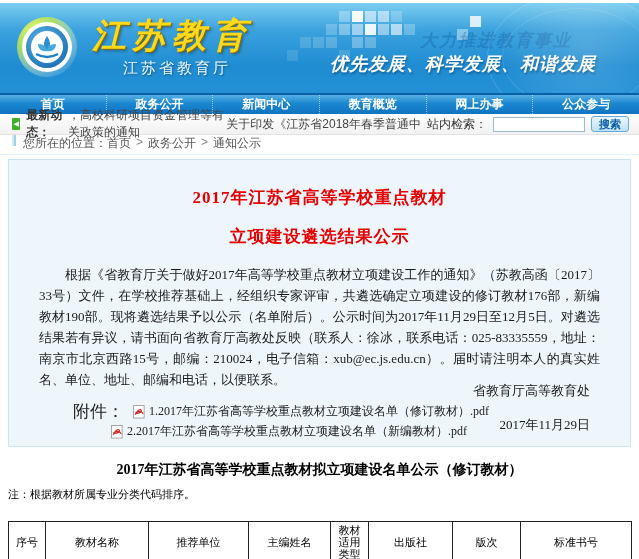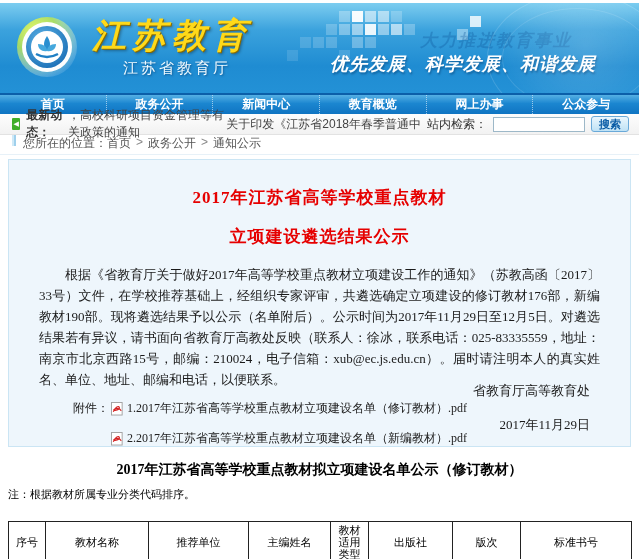--- a/index.html
+++ b/index.html
@@ -61,24 +61,24 @@
   .crumb-sep { margin:0 5px; color:#888; }
 
   
   .notice-box { position:relative; margin:4px 8px 0 8px; height:288px; background:#eef6fc;
     border:1px solid #cbe5f4; padding:20px 30px 6px 30px;
     font-family:"Liberation Serif","DejaVu Serif",serif; color:#222; }
   .notice-title { text-align:center; color:#e60000; font-weight:bold; font-size:17px; letter-spacing:1px; }
   .notice-title.l1 { margin-top:6px; }
   .notice-title.l2 { margin-top:16px; margin-bottom:16px; }
   .notice-para { font-size:13px; line-height:21px; text-align:justify; text-indent:2em; color:#1a1a1a; }
-  .attach-row { display:flex; align-items:center; font-size:12px; margin-top:13px; color:#222; }
+  .attach-row { display:flex; align-items:center; font-size:12px; color:#222; }
   .attach-row.first { margin-left:34px; margin-top:10px; }
   .attach-row.second { margin-left:72px; }
-  .attach-label { font-size:12px; margin-right:2px; }
+  .attach-label { font-size:17px; margin-right:9px; }
   .pdf-icon { width:13px; height:14px; margin-right:3px; flex:0 0 auto; }
   .attach-link { color:#222; text-decoration:none; }
   .sig-block { position:absolute; right:40px; bottom:12px; text-align:right; font-size:13px; color:#1a1a1a; }
   .sig-line { margin-bottom:16px; }
 
   
   .table-section { padding:14px 8px 0 8px; font-family:"Liberation Serif","DejaVu Serif",serif; }
   .table-title { text-align:center; font-weight:bold; font-size:14px; color:#000; }
   .table-note { font-size:11px; color:#000; margin:8px 0 19px 0; }
   table.list { width:623px; border-collapse:collapse; table-layout:fixed; }

